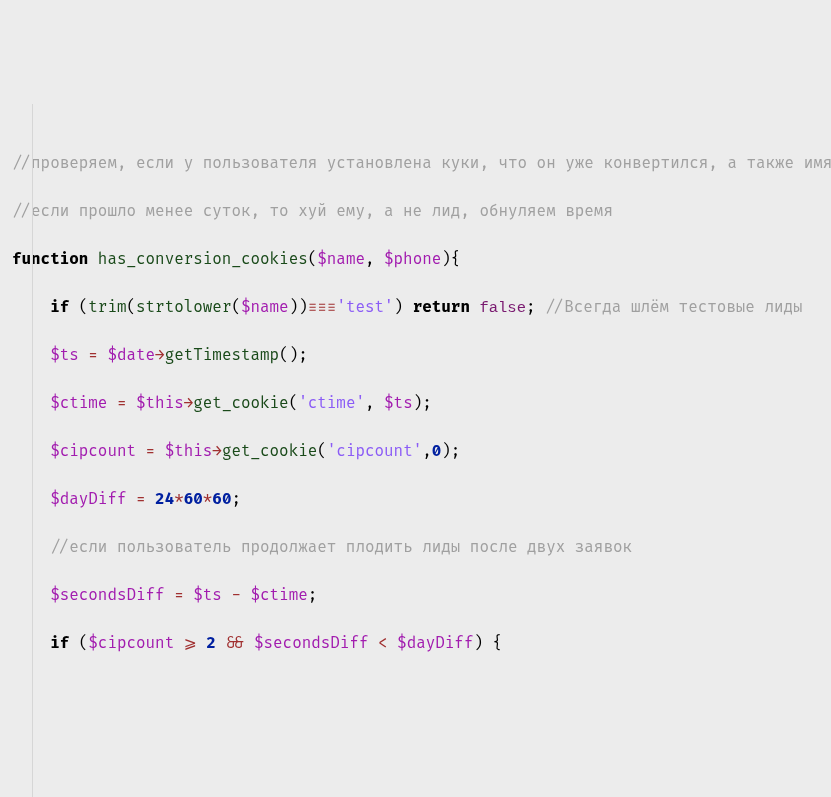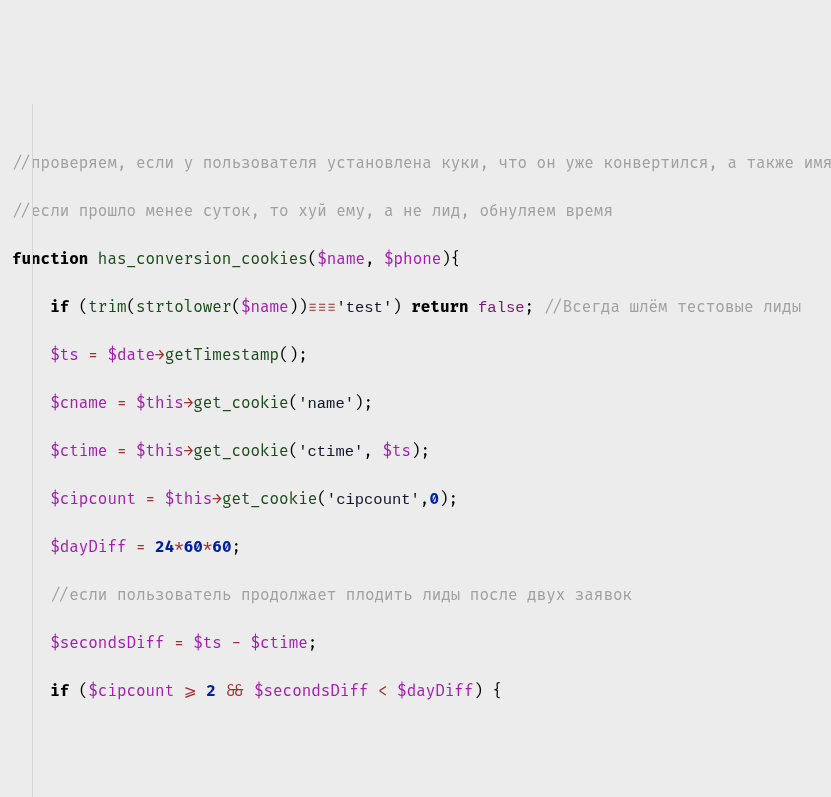--- a/index.html
+++ b/index.html
@@ -13,40 +13,39 @@
     white-space: pre;
     tab-size: 4;
     font-variant-ligatures: contextual;
   }
   .line { white-space: pre; }
   .cmt  { color: #a0a0a0; font-style: normal; }
   .kw   { color: #000000; font-weight: bold; }
   .fn   { color: #1a4a1a; }
   .var  { color: #a21caf; }
   .op   { color: #a03030; }
-  .str  { color: #0f172a; font-family: Liberation Mono, monospace; }
+  .str  { color: #8b5cf6; }
   .num  { color: #0020a0; font-weight: bold; }
   .bool { color: #7a1a70; font-family: Liberation Mono, monospace; }
   .pun  { color: #000000; }
   .vbar { position:absolute; left:20px; top:0; bottom:0; width:1px; background:#d6d6d6; }
   .wrap { position:relative; }
 </style>
 </head>
 <body>
 
 
 
 <div class="wrap">
 <span class="vbar"></span>
 <div class="line"><span class="cmt">//проверяем, если у пользователя установлена куки, что он уже конвертился, а также имя и телефон, то сверяем время</span></div>
 <div class="line"><span class="cmt">//если прошло менее суток, то хуй ему, а не лид, обнуляем время</span></div>
 <div class="line"><span class="kw">function</span> <span class="fn">has_conversion_cookies</span><span class="pun">(</span><span class="var">$name</span><span class="pun">, </span><span class="var">$phone</span><span class="pun">){</span></div>
 <div class="line">    <span class="kw">if</span> <span class="pun">(</span><span class="fn">trim</span><span class="pun">(</span><span class="fn">strtolower</span><span class="pun">(</span><span class="var">$name</span><span class="pun">))</span><span class="op">≡≡≡</span><span class="str">'test'</span><span class="pun">) </span><span class="kw">return</span> <span class="bool">false</span><span class="pun">; </span><span class="cmt">//Всегда шлём тестовые лиды</span></div>
 <div class="line">    <span class="var">$ts</span><span class="op"> = </span><span class="var">$date</span><span class="op">→</span><span class="fn">getTimestamp</span><span class="pun">();</span></div>
-<div class="line">    <span class="var">$cname</span><span class="op"> = </span><span class="var">$this</span><span class="op">→</span><span class="fn">get_cookie</span><span class="pun">(</span><span class="str">'name'</span><span class="pun">);</span></div>
 <div class="line">    <span class="var">$ctime</span><span class="op"> = </span><span class="var">$this</span><span class="op">→</span><span class="fn">get_cookie</span><span class="pun">(</span><span class="str">'ctime'</span><span class="pun">, </span><span class="var">$ts</span><span class="pun">);</span></div>
 <div class="line">    <span class="var">$cipcount</span><span class="op"> = </span><span class="var">$this</span><span class="op">→</span><span class="fn">get_cookie</span><span class="pun">(</span><span class="str">'cipcount'</span><span class="pun">,</span><span class="num">0</span><span class="pun">);</span></div>
 <div class="line">    <span class="var">$dayDiff</span><span class="op"> = </span><span class="num">24</span><span class="op">*</span><span class="num">60</span><span class="op">*</span><span class="num">60</span><span class="pun">;</span></div>
 <div class="line">    <span class="cmt">//если пользователь продолжает плодить лиды после двух заявок</span></div>
 <div class="line">    <span class="var">$secondsDiff</span><span class="op"> = </span><span class="var">$ts</span><span class="op"> - </span><span class="var">$ctime</span><span class="pun">;</span></div>
 <div class="line">    <span class="kw">if</span> <span class="pun">(</span><span class="var">$cipcount</span> <span class="op">⩾</span> <span class="num">2</span> <span class="op">&amp;&amp;</span> <span class="var">$secondsDiff</span> <span class="op">&lt;</span> <span class="var">$dayDiff</span><span class="pun">) {</span></div>
 
 
 
 

